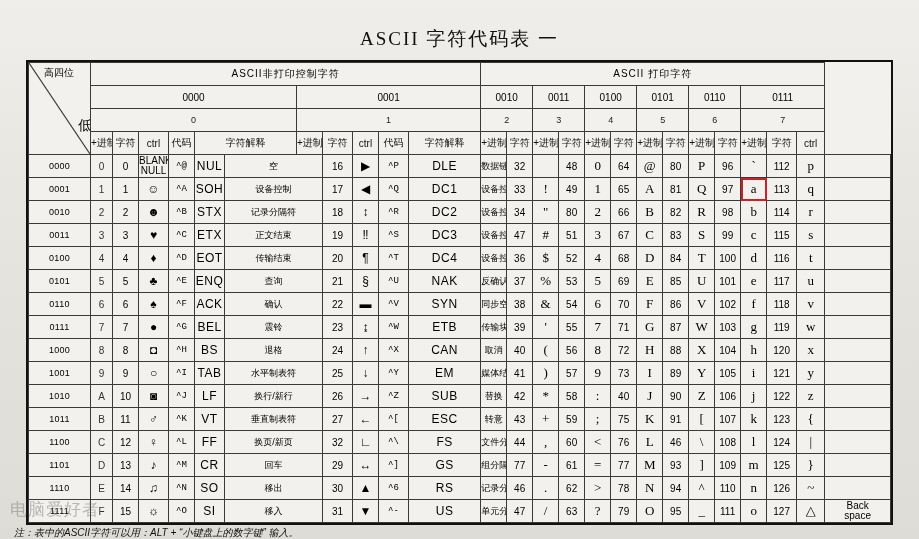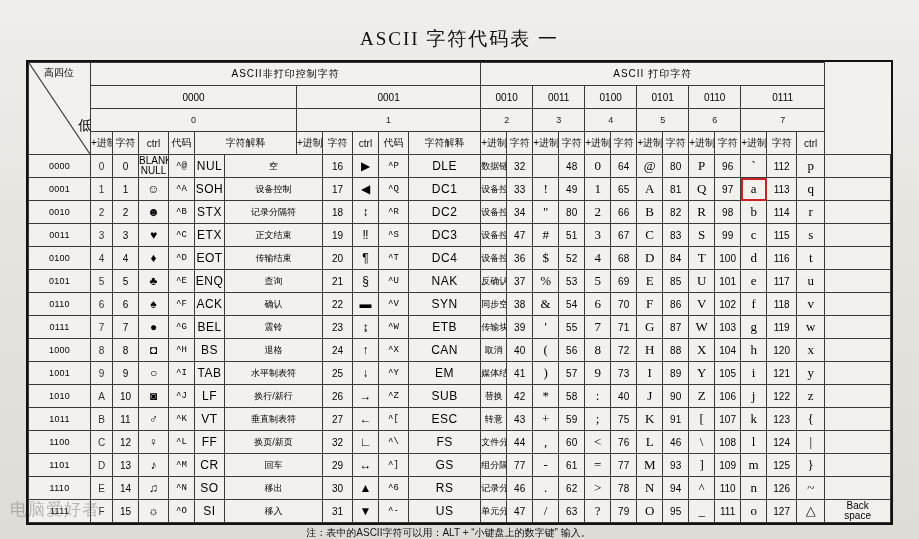--- a/index.html
+++ b/index.html
@@ -103,24 +103,25 @@
   .ctrl { font-family: "Liberation Mono", monospace; font-size: 9px; }
   .code { font-size: 12px; letter-spacing: 0.5px; }
   .expl { font-size: 9px; }
   .glyph { font-size: 12px; }
   .bigchar { font-size: 13px; font-family: "Liberation Serif", serif; }
   .sel {
     outline: 2px solid #cc2027;
     outline-offset: -2px;
   }
   .footnote {
-    text-align: center;
+    text-align: left;
     font-size: 10px;
     color: #111;
     margin: 1px 22px 0 0;
+    font-style: italic;
   }
   .watermark {
     position: absolute;
     left: 10px;
     bottom: 18px;
     font-size: 17px;
     color: rgba(90,90,90,0.38);
     font-family: "Liberation Serif", serif;
     letter-spacing: 1px;
   }

